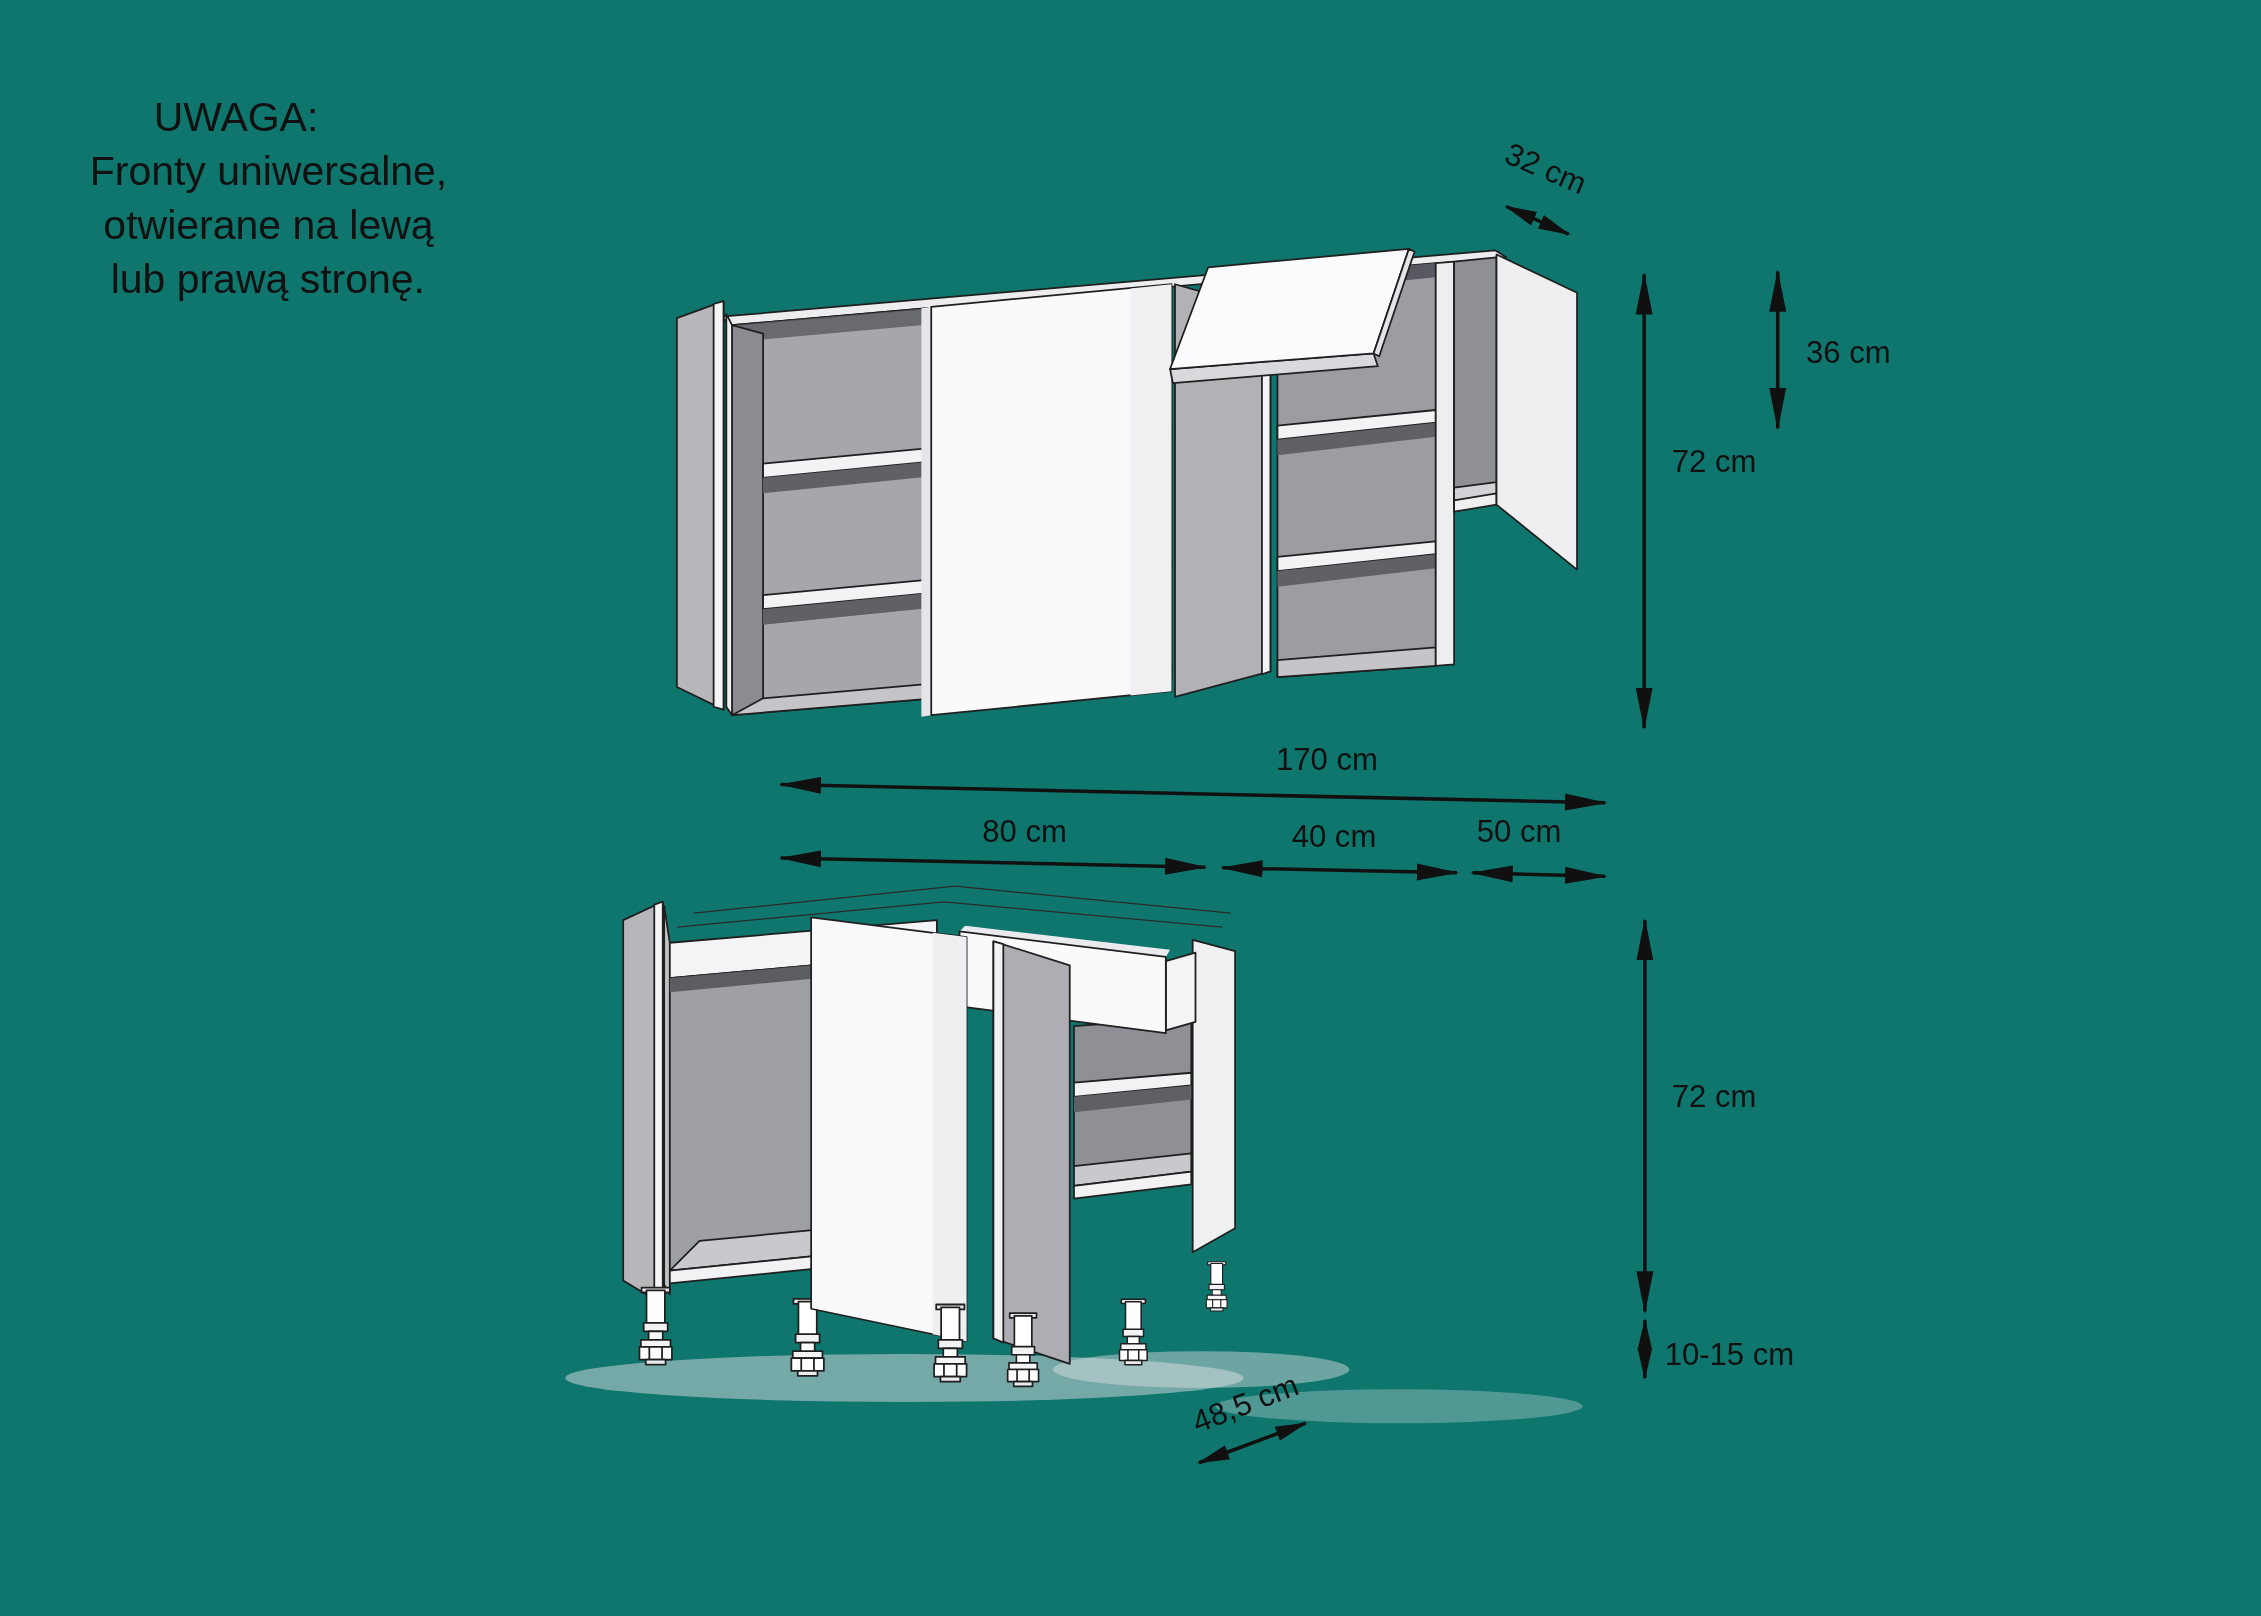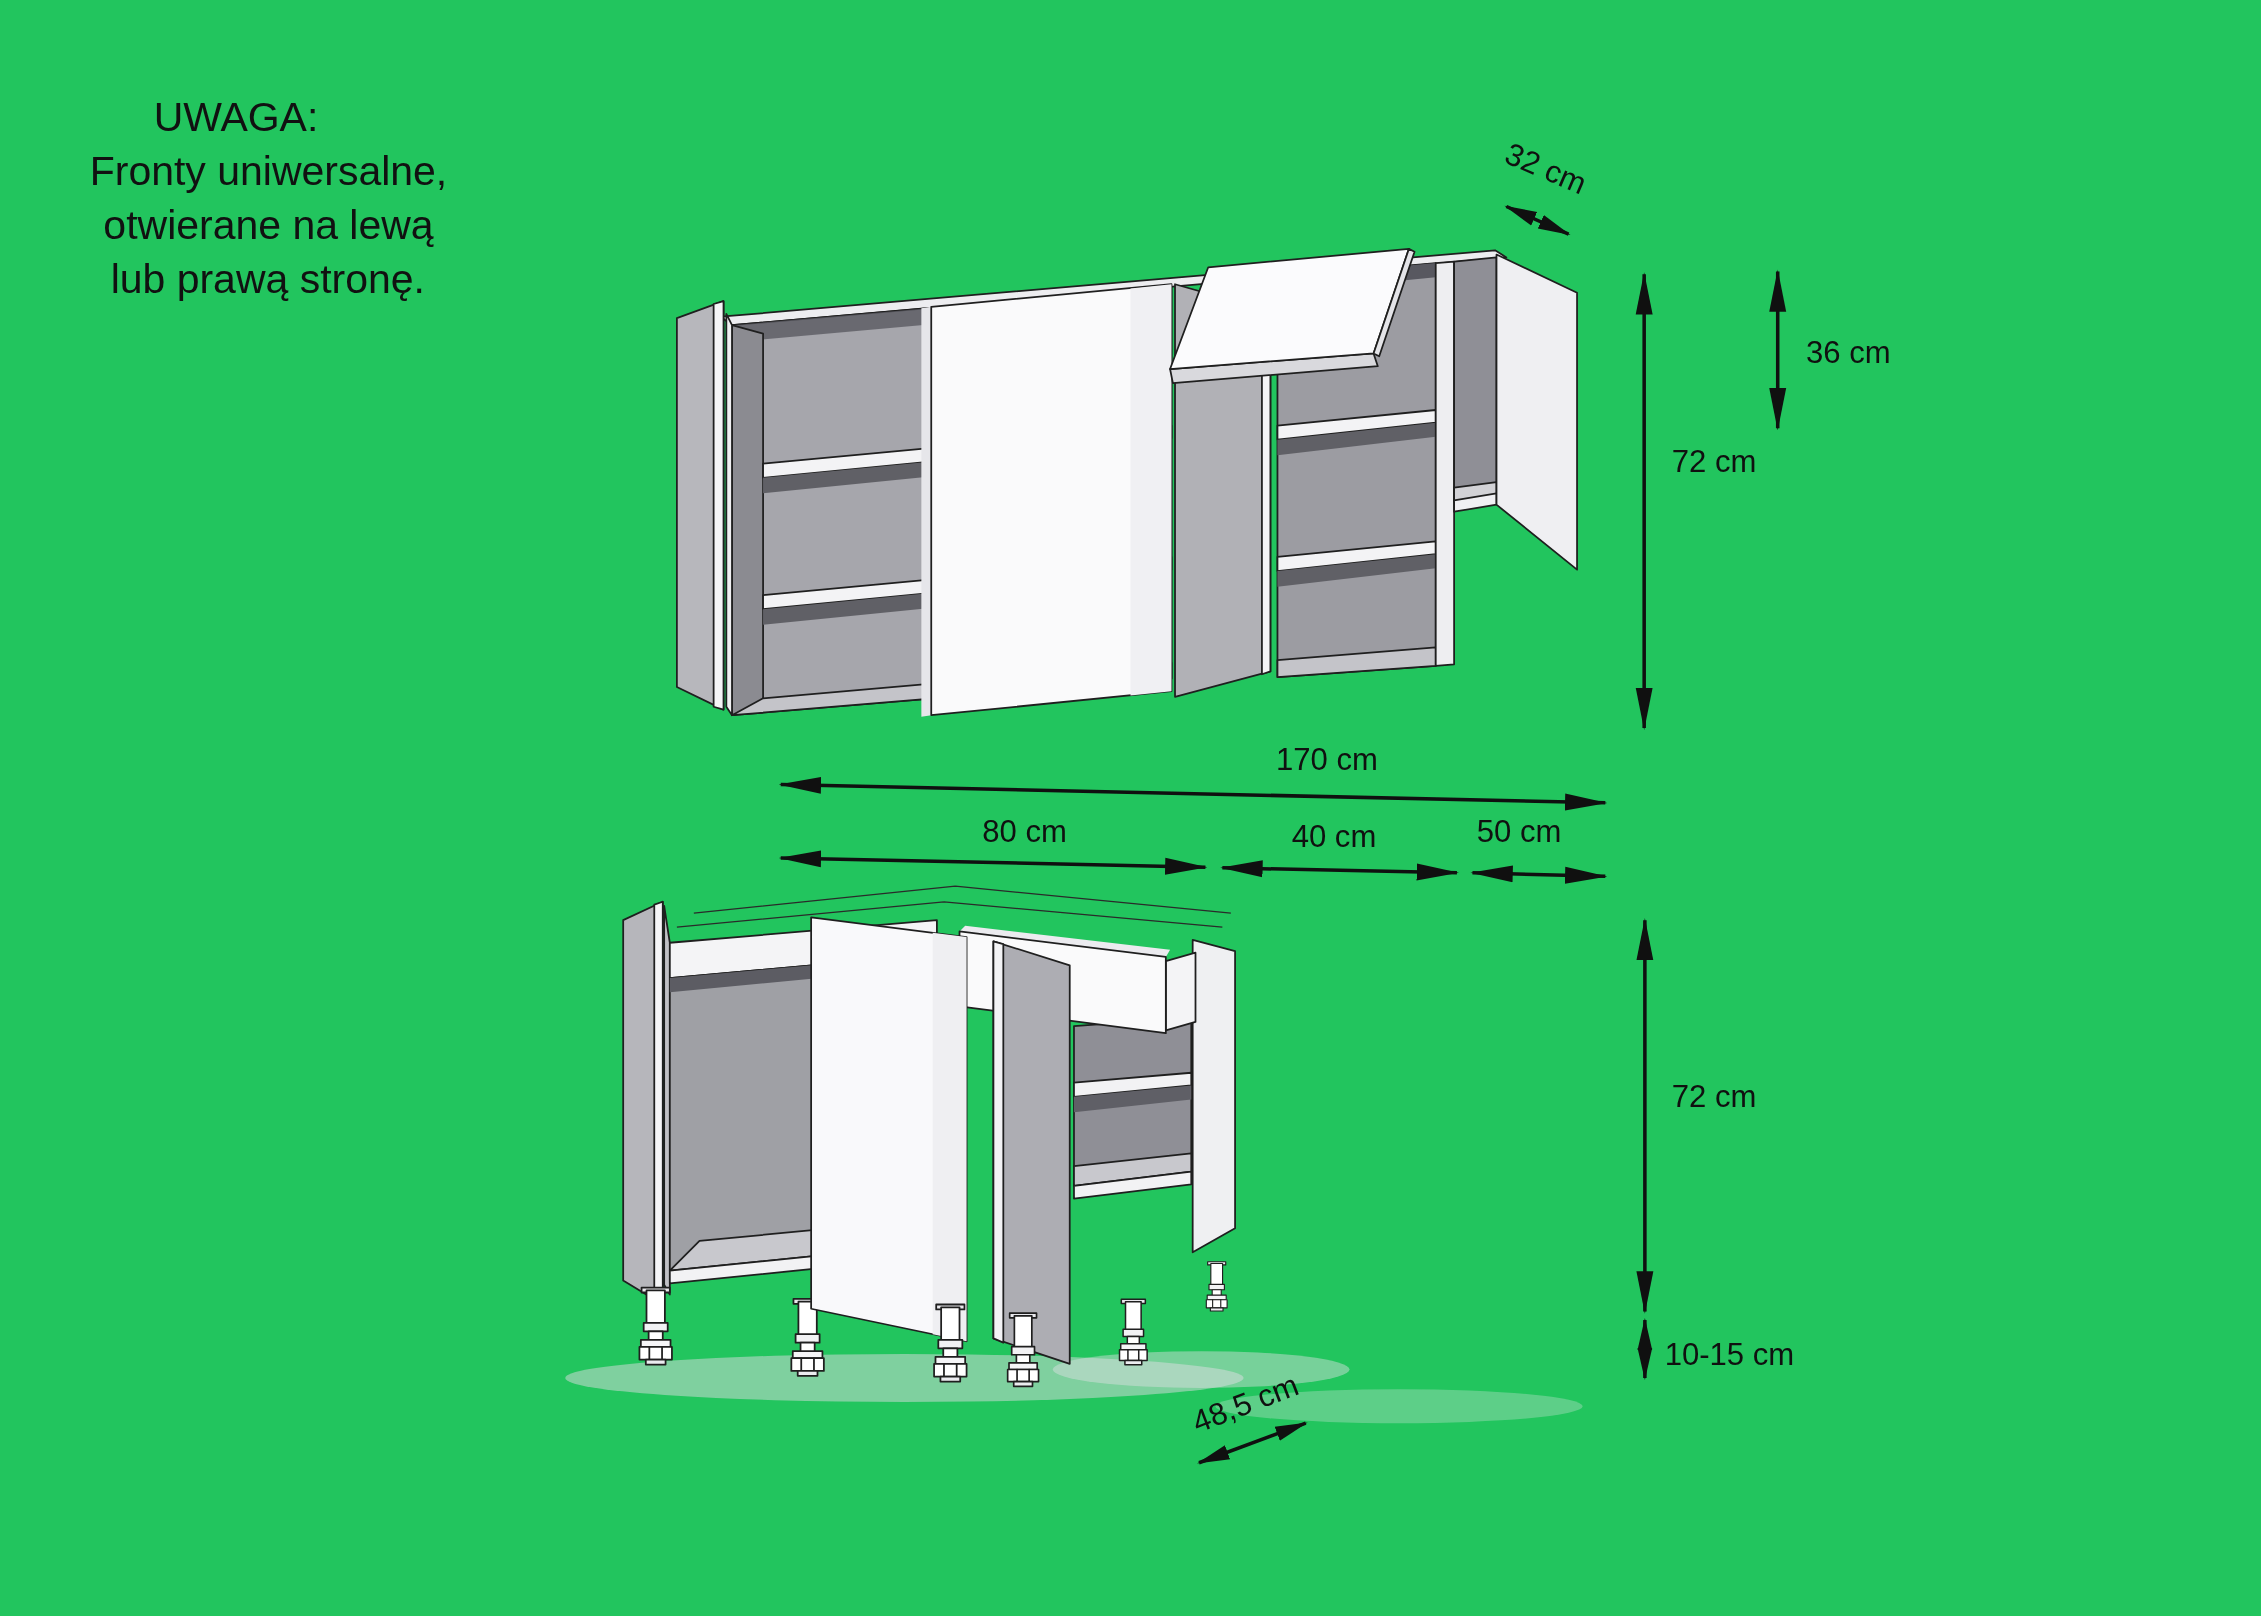--- a/index.html
+++ b/index.html
@@ -1,16 +1,16 @@
 <!DOCTYPE html>
 <html style="font-size:11.3px"><head>
 <meta charset="utf-8">
 <style>
   html,body{margin:0;padding:0;background:#ffffff;}
-  .canvas{position:relative;width:2261px;height:1617px;background:#22c55e;overflow:hidden;
+  .canvas{position:relative;width:2261px;height:1617px;background:#0f766e;overflow:hidden;
           font-family:"Liberation Sans", sans-serif;}
   svg{position:absolute;left:0;top:0;}
   .ln{stroke:#1f1f1f;stroke-width:2.5;stroke-linejoin:round;stroke-linecap:round;}
   .thin{stroke:#2a2a2a;stroke-width:1.8;}
   .nofill{fill:none;}
   .dimline{stroke:#101010;stroke-width:5;fill:none;}
   .dimline-sm{stroke:#101010;stroke-width:5;fill:none;}
   .dimtext{fill:#101010;font-size:44px;font-family:"Liberation Sans", sans-serif;}
   .notetext{fill:#111111;font-size:58px;font-family:"Liberation Sans", sans-serif;}
   .arrowhead{fill:#101010;stroke:none;}

